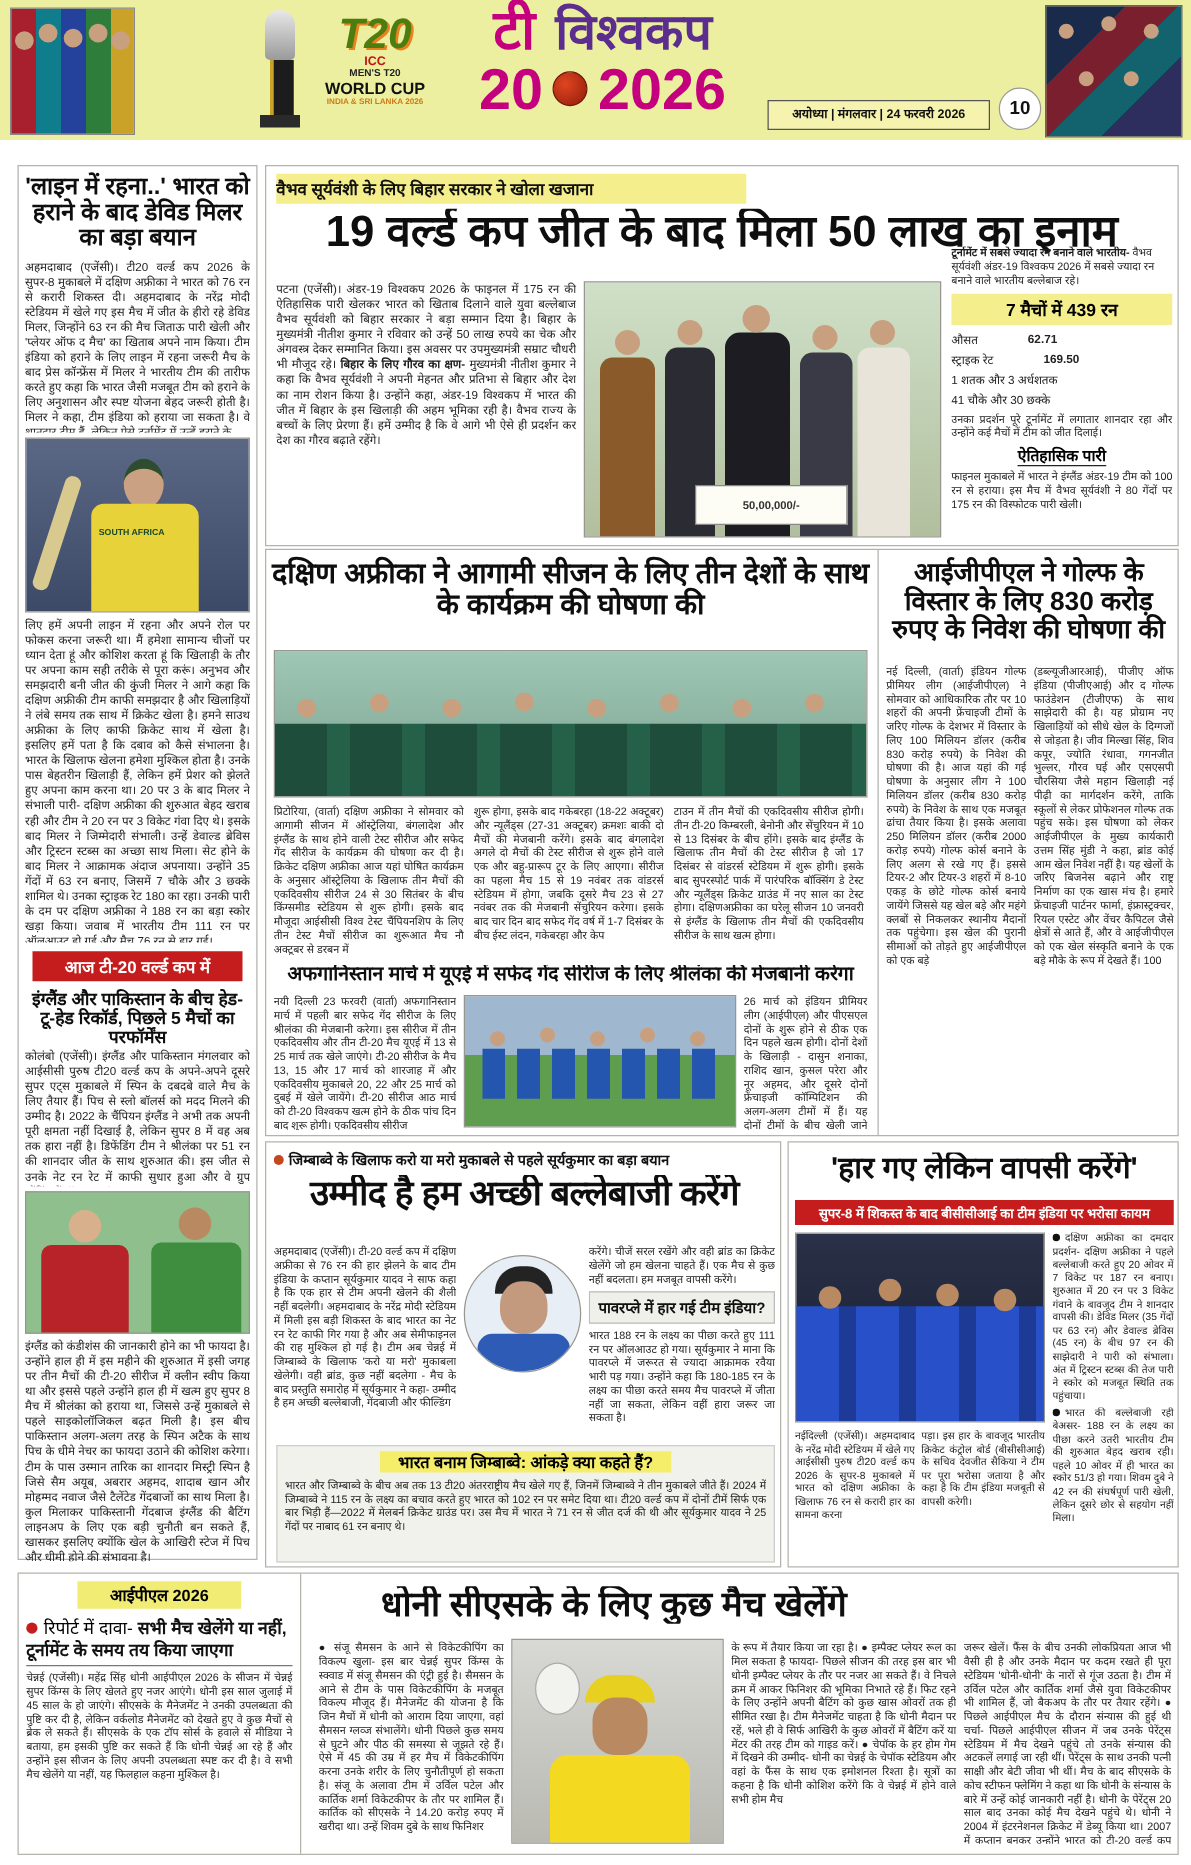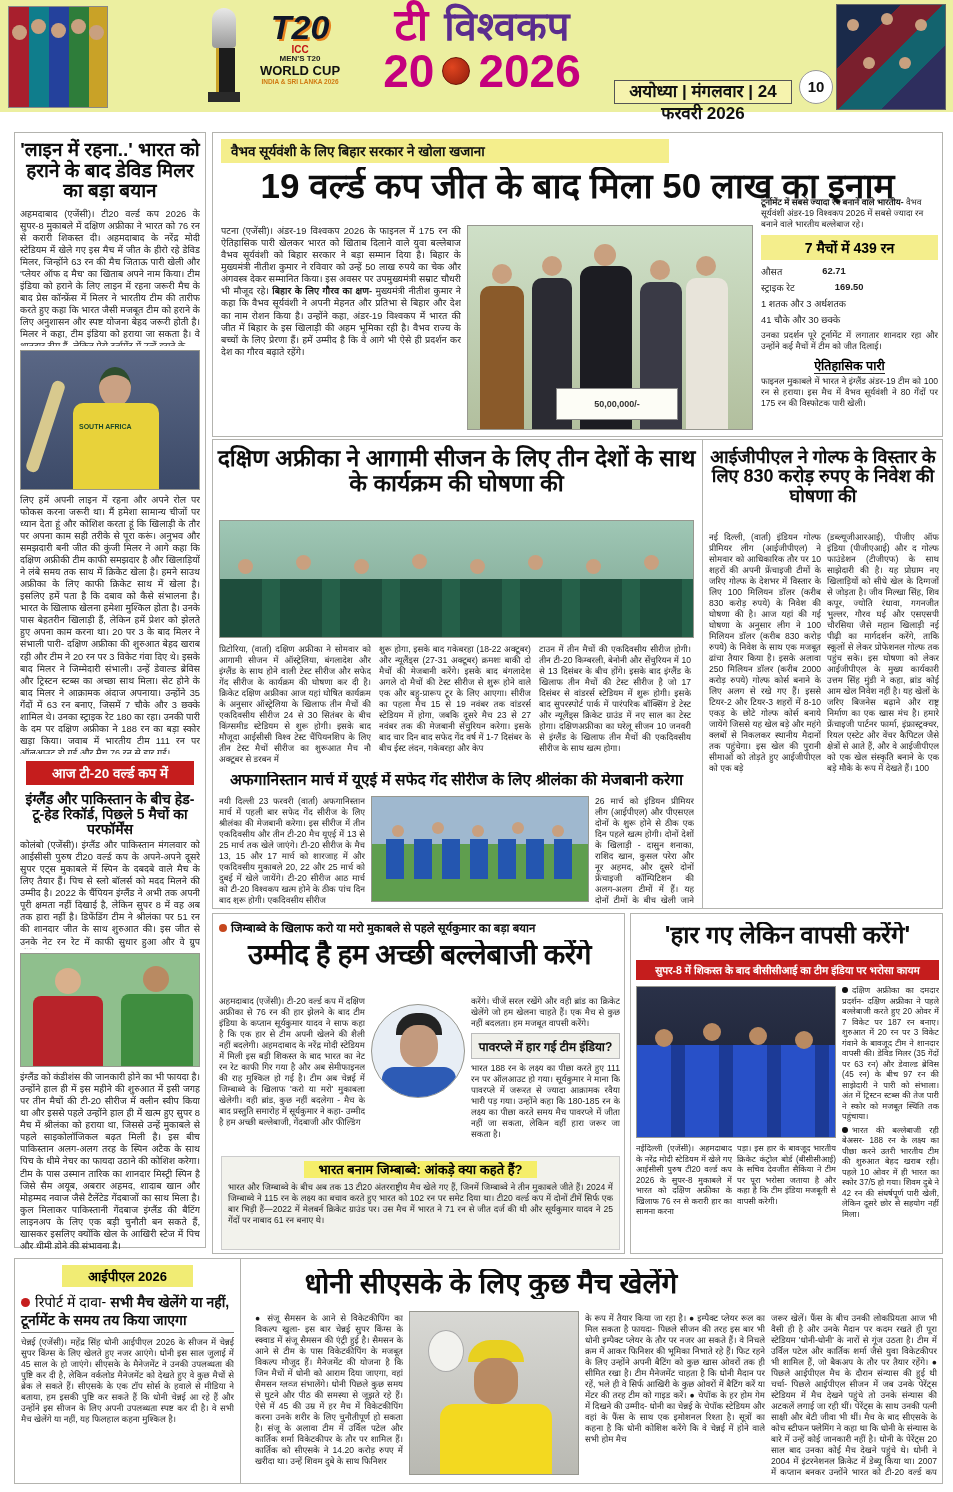--- a/index.html
+++ b/index.html
@@ -35,38 +35,38 @@
       <div class="heads" style="left:42px;top:16px;"></div>
       <div class="heads" style="left:62px;top:12px;"></div>
       <div class="heads" style="left:80px;top:18px;"></div>
     </div>
     <div class="abs" style="left:206px;top:8px;width:36px;height:96px;">
       <div class="abs" style="left:6px;top:0;width:24px;height:40px;background:linear-gradient(180deg,#e8e8e8,#9a9a9a);border-radius:12px 12px 4px 4px;"></div>
       <div class="abs" style="left:10px;top:40px;width:16px;height:44px;background:#1c1c1c;border-left:3px solid #caa227;"></div>
       <div class="abs" style="left:2px;top:84px;width:32px;height:10px;background:#2a2a2a;"></div>
     </div>
     <div class="abs center" style="left:248px;top:10px;width:104px;height:94px;">
-      <div style="font-weight:800;font-style:italic;font-size:34px;color:#0f172a;text-shadow:2px 2px 0 #e8821e;line-height:1;">T20</div>
+      <div style="font-weight:800;font-style:italic;font-size:34px;color:#4d7c0f;text-shadow:2px 2px 0 #e8821e;line-height:1;">T20</div>
       <div style="font-weight:800;font-size:10px;color:#c31414;line-height:1.1;">ICC</div>
       <div style="font-weight:700;font-size:8px;color:#222;line-height:1.1;">MEN'S T20</div>
       <div style="font-weight:800;font-size:13px;color:#111;line-height:1.1;">WORLD CUP</div>
       <div style="font-weight:700;font-size:6.5px;color:#d07a12;line-height:1.2;">INDIA &amp; SRI LANKA 2026</div>
     </div>
     <div class="abs" style="left:356px;top:2px;width:252px;height:108px;">
       <div style="display:flex;justify-content:center;align-items:baseline;gap:16px;">
         <span style="font-weight:800;font-size:44px;color:#c4007e;line-height:1.05;">टी</span>
         <span style="font-weight:800;font-size:40px;color:#5b2d8e;line-height:1.05;">विश्वकप</span>
       </div>
       <div style="display:flex;justify-content:center;align-items:center;gap:8px;">
         <span style="font-weight:800;font-size:46px;color:#c4007e;line-height:1;">20</span>
         <span class="circle" style="display:inline-block;width:26px;height:26px;background:radial-gradient(circle at 35% 35%,#e0451f,#8f1c0c);border:1px solid #6e150a;"></span>
         <span style="font-weight:800;font-size:46px;color:#c4007e;line-height:1;">2026</span>
       </div>
     </div>
-    <div class="abs center" style="left:614px;top:80px;width:176px;height:22px;background:#f6f3ae;border:1px solid #555;font-weight:800;font-size:17px;line-height:22px;color:#111;">अयोध्या | मंगलवार | 24 फरवरी 2026</div>
+    <div class="abs center" style="left:614px;top:80px;width:176px;height:22px;background:#f6f3ae;border:1px solid #555;font-weight:800;font-size:10px;line-height:22px;color:#111;">अयोध्या | मंगलवार | 24 फरवरी 2026</div>
     <div class="abs center circle" style="left:799px;top:70px;width:32px;height:32px;background:#fff;border:1px solid #999;font-weight:800;font-size:15px;line-height:32px;color:#111;">10</div>
     <div class="abs" style="left:836px;top:4px;width:108px;height:104px;background:linear-gradient(135deg,#1a2a4a 0 30%,#7a1f2d 30% 50%,#13636e 50% 70%,#2e2e5e 70% 100%);border:1px solid #666;">
       <div class="heads" style="left:10px;top:14px;width:12px;height:12px;"></div>
       <div class="heads" style="left:44px;top:8px;width:12px;height:12px;"></div>
       <div class="heads" style="left:78px;top:14px;width:12px;height:12px;"></div>
       <div class="heads" style="left:26px;top:52px;width:12px;height:12px;"></div>
       <div class="heads" style="left:62px;top:52px;width:12px;height:12px;"></div>
     </div>
   </div>
 
@@ -86,21 +86,21 @@
     <div class="ph" style="position:relative;width:100%;height:114px;background:#8fbf8d;margin:4px 0;">
       <div class="abs circle" style="left:34px;top:14px;width:26px;height:26px;background:#d9b08c;"></div>
       <div class="abs" style="left:12px;top:42px;width:70px;height:72px;background:#b8232a;border-radius:8px 8px 0 0;"></div>
       <div class="abs circle" style="left:122px;top:12px;width:26px;height:26px;background:#b98a62;"></div>
       <div class="abs" style="left:100px;top:40px;width:72px;height:74px;background:#3f8d3f;border-radius:8px 8px 0 0;"></div>
     </div>
     <div class="body-txt" style="height:178px;">इंग्लैंड को कंडीशंस की जानकारी होने का भी फायदा है। उन्होंने हाल ही में इस महीने की शुरुआत में इसी जगह पर तीन मैचों की टी-20 सीरीज में क्लीन स्वीप किया था और इससे पहले उन्होंने हाल ही में खत्म हुए सुपर 8 मैच में श्रीलंका को हराया था, जिससे उन्हें मुकाबले से पहले साइकोलॉजिकल बढ़त मिली है। इस बीच पाकिस्तान अलग-अलग तरह के स्पिन अटैक के साथ पिच के धीमे नेचर का फायदा उठाने की कोशिश करेगा। टीम के पास उस्मान तारिक का शानदार मिस्ट्री स्पिन है जिसे सैम अयूब, अबरार अहमद, शादाब खान और मोहम्मद नवाज जैसे टैलेंटेड गेंदबाजों का साथ मिला है। कुल मिलाकर पाकिस्तानी गेंदबाज इंग्लैंड की बैटिंग लाइनअप के लिए एक बड़ी चुनौती बन सकते हैं, खासकर इसलिए क्योंकि खेल के आखिरी स्टेज में पिच और धीमी होने की संभावना है।</div>
   </div>
 
   <div class="box" style="left:212px;top:132px;width:731px;height:305px;">
-    <div class="abs kicker" style="left:8px;top:6px;width:448px;font-size:13.5px;padding:3px 10px;box-sizing:border-box;">वैभव सूर्यवंशी के लिए बिहार सरकार ने खोला खजाना</div>
+    <div class="abs kicker" style="left:8px;top:6px;width:376px;font-size:13.5px;padding:3px 0;box-sizing:border-box;">वैभव सूर्यवंशी के लिए बिहार सरकार ने खोला खजाना</div>
     <div class="abs hl center nowrap" style="left:4px;top:34px;width:721px;font-size:35px;">19 वर्ल्ड कप जीत के बाद मिला 50 लाख का इनाम</div>
     <div class="abs body-txt" style="left:8px;top:92px;width:240px;height:205px;">
       <span>पटना (एजेंसी)। अंडर-19 विश्वकप 2026 के फाइनल में 175 रन की ऐतिहासिक पारी खेलकर भारत को खिताब दिलाने वाले युवा बल्लेबाज वैभव सूर्यवंशी को बिहार सरकार ने बड़ा सम्मान दिया है। बिहार के मुख्यमंत्री नीतीश कुमार ने रविवार को उन्हें 50 लाख रुपये का चेक और अंगवस्त्र देकर सम्मानित किया। इस अवसर पर उपमुख्यमंत्री सम्राट चौधरी भी मौजूद रहे।</span>
       <b>बिहार के लिए गौरव का क्षण-</b>
       <span>मुख्यमंत्री नीतीश कुमार ने कहा कि वैभव सूर्यवंशी ने अपनी मेहनत और प्रतिभा से बिहार और देश का नाम रोशन किया है। उन्होंने कहा, अंडर-19 विश्वकप में भारत की जीत में बिहार के इस खिलाड़ी की अहम भूमिका रही है। वैभव राज्य के बच्चों के लिए प्रेरणा हैं। हमें उम्मीद है कि वे आगे भी ऐसे ही प्रदर्शन कर देश का गौरव बढ़ाते रहेंगे।</span>
     </div>
     <div class="ph" style="left:254px;top:92px;width:286px;height:205px;background:linear-gradient(180deg,#cfe0c8,#b2bf9e);">
       <div class="abs" style="left:12px;top:60px;width:44px;height:145px;background:#8a5a2a;border-radius:10px 10px 0 0;"></div>
       <div class="abs" style="left:64px;top:52px;width:40px;height:153px;background:#2b2b33;border-radius:10px 10px 0 0;"></div>
       <div class="abs" style="left:112px;top:40px;width:52px;height:165px;background:#1c1c22;border-radius:12px 12px 0 0;"></div>
@@ -166,21 +166,21 @@
       <div class="abs" style="left:14px;top:42px;width:190px;height:40px;background:repeating-linear-gradient(90deg,#2456b0 0 18px,transparent 18px 28px);"></div>
       <div class="heads" style="left:20px;top:28px;width:12px;height:12px;"></div>
       <div class="heads" style="left:60px;top:25px;width:12px;height:12px;"></div>
       <div class="heads" style="left:100px;top:28px;width:12px;height:12px;"></div>
       <div class="heads" style="left:140px;top:25px;width:12px;height:12px;"></div>
       <div class="heads" style="left:180px;top:28px;width:12px;height:12px;"></div>
     </div>
     <div class="abs small-txt" style="left:382px;top:356px;width:99px;height:108px;">26 मार्च को इंडियन प्रीमियर लीग (आईपीएल) और पीएसएल दोनों के शुरू होने से ठीक एक दिन पहले खत्म होगी। दोनों देशों के खिलाड़ी - दासुन शनाका, राशिद खान, कुसल परेरा और नूर अहमद, और दूसरे दोनों फ्रेंचाइजी कॉम्पिटिशन की अलग-अलग टीमों में हैं। यह दोनों टीमों के बीच खेली जाने वाली दूसरी द्विपक्षीय टी-20 सीरीज है। वहीं एकदिवसीय यह अफगानिस्तान और श्रीलंका के बीच चौथी द्विपक्षीय सीरीज होगी।</div>
 
     <div class="divider-v" style="left:489px;top:0;height:468px;"></div>
-    <div class="abs hl center" style="left:496px;top:8px;width:228px;font-size:18px;font-weight:700;">आईजीपीएल ने गोल्फ के विस्तार के लिए 830 करोड़ रुपए के निवेश की घोषणा की</div>
+    <div class="abs hl center" style="left:496px;top:8px;width:228px;font-size:21px;font-weight:700;">आईजीपीएल ने गोल्फ के विस्तार के लिए 830 करोड़ रुपए के निवेश की घोषणा की</div>
     <div class="abs small-txt" style="left:496px;top:92px;width:112px;height:370px;">नई दिल्ली, (वार्ता) इंडियन गोल्फ प्रीमियर लीग (आईजीपीएल) ने सोमवार को आधिकारिक तौर पर 10 शहरों की अपनी फ्रेंचाइजी टीमों के जरिए गोल्फ के देशभर में विस्तार के लिए 100 मिलियन डॉलर (करीब 830 करोड़ रुपये) के निवेश की घोषणा की है। आज यहां की गई घोषणा के अनुसार लीग ने 100 मिलियन डॉलर (करीब 830 करोड़ रुपये) के निवेश के साथ एक मजबूत ढांचा तैयार किया है। इसके अलावा 250 मिलियन डॉलर (करीब 2000 करोड़ रुपये) गोल्फ कोर्स बनाने के लिए अलग से रखे गए हैं। इससे टियर-2 और टियर-3 शहरों में 8-10 एकड़ के छोटे गोल्फ कोर्स बनाये जायेंगे जिससे यह खेल बड़े और महंगे क्लबों से निकलकर स्थानीय मैदानों तक पहुंचेगा। इस खेल की पुरानी सीमाओं को तोड़ते हुए आईजीपीएल को एक बड़े</div>
     <div class="abs small-txt" style="left:614px;top:92px;width:112px;height:370px;">(डब्ल्यूजीआरआई), पीजीए ऑफ इंडिया (पीजीएआई) और द गोल्फ फाउंडेशन (टीजीएफ) के साथ साझेदारी की है। यह प्रोग्राम नए खिलाड़ियों को सीधे खेल के दिग्गजों से जोड़ता है। जीव मिल्खा सिंह, शिव कपूर, ज्योति रंधावा, गगनजीत भुल्लर, गौरव घई और एसएसपी चौरसिया जैसे महान खिलाड़ी नई पीढ़ी का मार्गदर्शन करेंगे, ताकि स्कूलों से लेकर प्रोफेशनल गोल्फ तक पहुंच सके। इस घोषणा को लेकर आईजीपीएल के मुख्य कार्यकारी उत्तम सिंह मुंडी ने कहा, ब्रांड कोई आम खेल निवेश नहीं है। यह खेलों के जरिए बिजनेस बढ़ाने और राष्ट्र निर्माण का एक खास मंच है। हमारे फ्रेंचाइजी पार्टनर फार्मा, इंफ्रास्ट्रक्चर, रियल एस्टेट और वेंचर कैपिटल जैसे क्षेत्रों से आते हैं, और वे आईजीपीएल को एक खेल संस्कृति बनाने के एक बड़े मौके के रूप में देखते हैं। 100</div>
   </div>
 
   <div class="box" style="left:212px;top:913px;width:413px;height:341px;">
     <div class="abs hl center nowrap" style="left:4px;top:26px;width:405px;font-size:28px;letter-spacing:-0.5px;">उम्मीद है हम अच्छी बल्लेबाजी करेंगे</div>
     <div class="abs nowrap" style="left:6px;top:6px;width:401px;font-weight:800;font-size:11.5px;color:#111;">
       <span class="bullet-dot"></span><span>जिम्बाब्वे के खिलाफ करो या मरो मुकाबले से पहले सूर्यकुमार का बड़ा बयान</span>
     </div>
     <div class="abs small-txt" style="left:6px;top:82px;width:146px;height:152px;">अहमदाबाद (एजेंसी)। टी-20 वर्ल्ड कप में दक्षिण अफ्रीका से 76 रन की हार झेलने के बाद टीम इंडिया के कप्तान सूर्यकुमार यादव ने साफ कहा है कि एक हार से टीम अपनी खेलने की शैली नहीं बदलेगी। अहमदाबाद के नरेंद्र मोदी स्टेडियम में मिली इस बड़ी शिकस्त के बाद भारत का नेट रन रेट काफी गिर गया है और अब सेमीफाइनल की राह मुश्किल हो गई है। टीम अब चेन्नई में जिम्बाब्वे के खिलाफ 'करो या मरो' मुकाबला खेलेगी। वही ब्रांड, कुछ नहीं बदलेगा - मैच के बाद प्रस्तुति समारोह में सूर्यकुमार ने कहा- उम्मीद है हम अच्छी बल्लेबाजी, गेंदबाजी और फील्डिंग</div>
@@ -211,21 +211,21 @@
       <div class="abs" style="left:0;bottom:0;width:100%;height:92px;background:repeating-linear-gradient(90deg,#2850c8 0 34px,#1c3a96 34px 48px);"></div>
       <div class="heads" style="left:18px;top:42px;width:18px;height:18px;background:#b98a62;"></div>
       <div class="heads" style="left:66px;top:36px;width:18px;height:18px;background:#b98a62;"></div>
       <div class="heads" style="left:112px;top:40px;width:18px;height:18px;background:#b98a62;"></div>
       <div class="heads" style="left:158px;top:44px;width:18px;height:18px;background:#b98a62;"></div>
     </div>
     <div class="abs small-txt" style="left:5px;top:230px;width:96px;height:104px;font-size:8.2px;">नईदिल्ली (एजेंसी)। अहमदाबाद के नरेंद्र मोदी स्टेडियम में खेले गए आईसीसी पुरुष टी20 वर्ल्ड कप 2026 के सुपर-8 मुकाबले में भारत को दक्षिण अफ्रीका के खिलाफ 76 रन से करारी हार का सामना करना</div>
     <div class="abs small-txt" style="left:106px;top:230px;width:99px;height:104px;font-size:8.2px;">पड़ा। इस हार के बावजूद भारतीय क्रिकेट कंट्रोल बोर्ड (बीसीसीआई) के सचिव देवजीत सैकिया ने टीम पर पूरा भरोसा जताया है और कहा है कि टीम इंडिया मजबूती से वापसी करेगी।</div>
     <div class="abs" style="left:211px;top:72px;width:97px;height:262px;overflow:hidden;">
       <div class="small-txt" style="font-size:8.2px;"><span class="bullet-dot" style="width:6px;height:6px;background:#111;"></span><span>दक्षिण अफ्रीका का दमदार प्रदर्शन- दक्षिण अफ्रीका ने पहले बल्लेबाजी करते हुए 20 ओवर में 7 विकेट पर 187 रन बनाए। शुरुआत में 20 रन पर 3 विकेट गंवाने के बावजूद टीम ने शानदार वापसी की। डेविड मिलर (35 गेंदों पर 63 रन) और डेवाल्ड ब्रेविस (45 रन) के बीच 97 रन की साझेदारी ने पारी को संभाला। अंत में ट्रिस्टन स्टब्स की तेज पारी ने स्कोर को मजबूत स्थिति तक पहुंचाया।</span></div>
-      <div class="small-txt" style="font-size:8.2px;margin-top:3px;"><span class="bullet-dot" style="width:6px;height:6px;background:#111;"></span><span>भारत की बल्लेबाजी रही बेअसर- 188 रन के लक्ष्य का पीछा करने उतरी भारतीय टीम की शुरुआत बेहद खराब रही। पहले 10 ओवर में ही भारत का स्कोर 37/5 हो गया। शिवम दुबे ने 42 रन की संघर्षपूर्ण पारी खेली, लेकिन दूसरे छोर से सहयोग नहीं मिला।</span></div>
+      <div class="small-txt" style="font-size:8.2px;margin-top:3px;"><span class="bullet-dot" style="width:6px;height:6px;background:#111;"></span><span>भारत की बल्लेबाजी रही बेअसर- 188 रन के लक्ष्य का पीछा करने उतरी भारतीय टीम की शुरुआत बेहद खराब रही। पहले 10 ओवर में ही भारत का स्कोर 51/3 हो गया। शिवम दुबे ने 42 रन की संघर्षपूर्ण पारी खेली, लेकिन दूसरे छोर से सहयोग नहीं मिला।</span></div>
     </div>
   </div>
 
   <div class="box" style="left:14px;top:1258px;width:929px;height:226px;">
     <div class="abs" style="left:0;top:0;width:226px;height:224px;border-right:1px solid #b3b3ae;padding:6px;box-sizing:border-box;overflow:hidden;">
       <div class="center">
         <span style="display:inline-block;background:#f1ec74;font-weight:800;font-size:13px;padding:2px 26px;">आईपीएल 2026</span>
       </div>
       <div style="margin-top:6px;font-weight:800;font-size:14px;line-height:1.32;color:#111;border-bottom:1px solid #777;padding-bottom:2px;">
         <span class="red-dot"></span><span class="lead-red">रिपोर्ट में दावा-</span> <span>सभी मैच खेलेंगे या नहीं, टूर्नामेंट के समय तय किया जाएगा</span>

